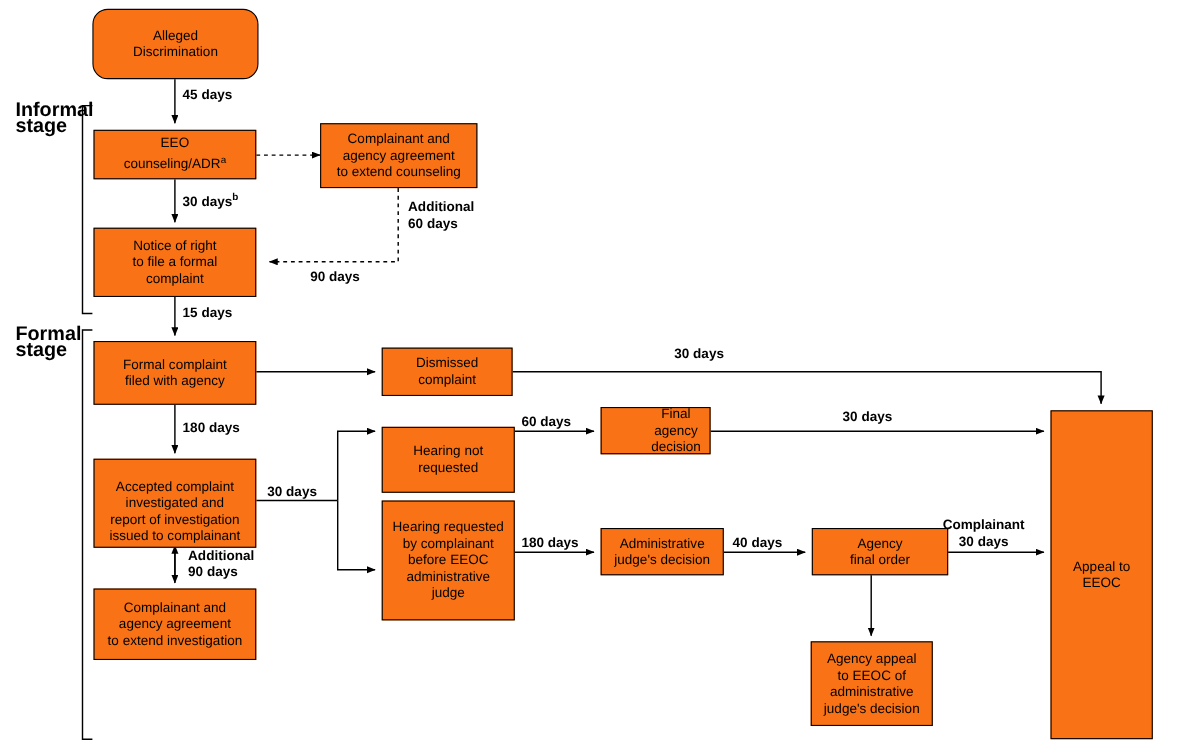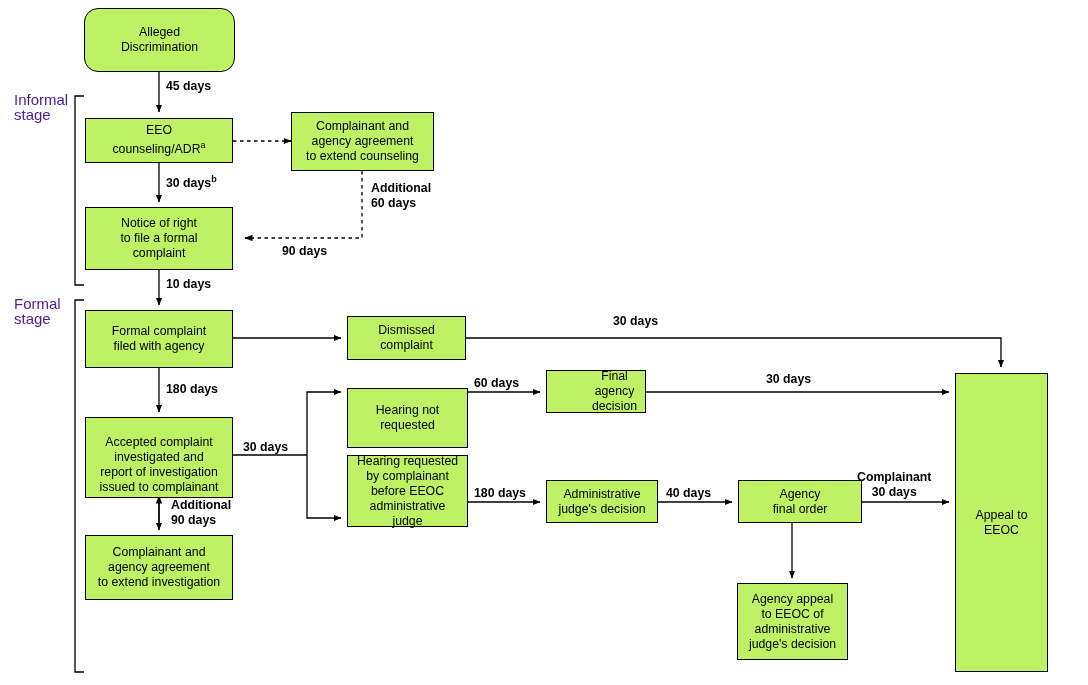--- a/index.html
+++ b/index.html
@@ -22,21 +22,21 @@
     position: absolute;
     left: 0;
     top: 0;
     width: 1088px;
     height: 685px;
   }
   .node {
     position: absolute;
     box-sizing: border-box;
     border: 1.4px solid #000000;
-    background: #bef264;
+    background: #f97316;
     display: flex;
     align-items: center;
     justify-content: center;
     text-align: center;
     font-size: 12.3px;
     line-height: 15px;
     color: #000000;
     padding: 2px 4px;
     z-index: 3;
   }
@@ -48,23 +48,23 @@
     font-size: 12.3px;
     font-weight: bold;
     color: #000000;
     white-space: pre;
     line-height: 15px;
     z-index: 4;
     background: transparent;
   }
   .stage-label {
     position: absolute;
-    font-size: 15px;
-    font-weight: normal;
-    color: #4c1d95;
+    font-size: 18px;
+    font-weight: bold;
+    color: #000000;
     line-height: 15px;
     white-space: pre;
     z-index: 4;
   }
   .sup {
     font-size: 9px;
     vertical-align: super;
   }
 </style>
 </head>
@@ -161,21 +161,21 @@
   </div>
 
   <div class="node" style="left:85px; top:535px; width:148px; height:65px;">
     <span>Complainant and<br>agency agreement<br>to extend investigation</span>
   </div>
 
   <div class="node" style="left:347px; top:388px; width:121px; height:60px;">
     <span>Hearing not<br>requested</span>
   </div>
 
-  <div class="node" style="left:347px; top:455px; width:121px; height:72px;">
+  <div class="node" style="left:347px; top:455px; width:121px; height:109px;">
     <span>Hearing requested<br>by complainant<br>before EEOC<br>administrative<br>judge</span>
   </div>
 
   <div class="node" style="left:546px; top:370px; width:100px; height:43px;padding-left:41px;">
     <span>Final agency<br>decision</span>
   </div>
 
   <div class="node" style="left:546px; top:480px; width:112px; height:43px;">
     <span>Administrative<br>judge's decision</span>
   </div>
@@ -193,21 +193,21 @@
   </div>
 
   <div class="edge-label" style="left:166px; top:79px;">45 days</div>
 
   <div class="edge-label" style="left:166px; top:172px;"><span>30 days</span><span class="sup">b</span></div>
 
   <div class="edge-label" style="left:371px; top:181px;">Additional<br>60 days</div>
 
   <div class="edge-label" style="left:282px; top:244px;">90 days</div>
 
-  <div class="edge-label" style="left:166px; top:277px;">10 days</div>
+  <div class="edge-label" style="left:166px; top:277px;">15 days</div>
 
   <div class="edge-label" style="left:166px; top:382px;">180 days</div>
 
   <div class="edge-label" style="left:243px; top:440px;">30 days</div>
 
   <div class="edge-label" style="left:171px; top:498px;">Additional<br>90 days</div>
 
   <div class="edge-label" style="left:613px; top:314px;">30 days</div>
 
   <div class="edge-label" style="left:474px; top:376px;">60 days</div>

